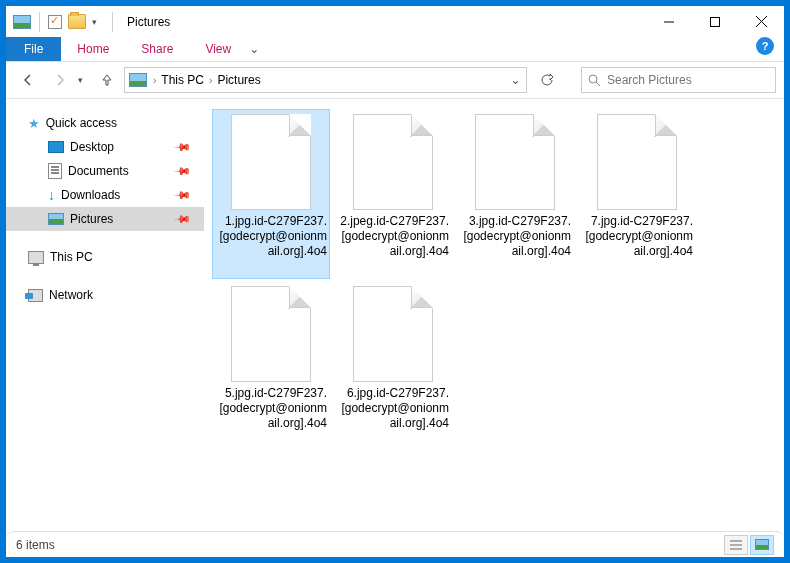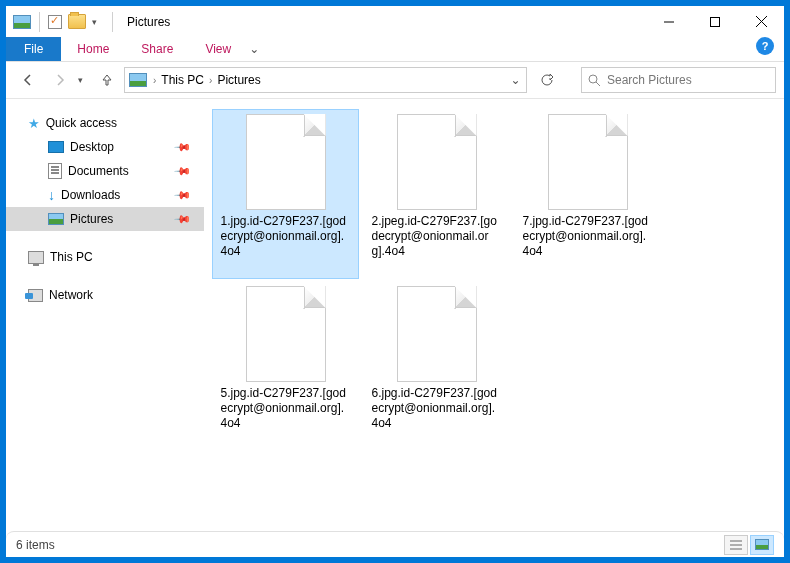--- a/index.html
+++ b/index.html
@@ -47,21 +47,21 @@
 .desk-ico{width:16px;height:12px;background:#2090d8;border:1px solid #1670aa;}
 .docs-ico{width:14px;height:16px;background:#fff;border:1px solid #888;position:relative;}
 .docs-ico::after{content:"";position:absolute;top:2px;left:2px;right:2px;height:2px;background:#888;box-shadow:0 3px 0 #888,0 6px 0 #888;}
 .dl-ico{color:#2090d8;font-size:14px;font-weight:bold;}
 .pic-sm{width:16px;height:12px;background:linear-gradient(to bottom,#8bc9f0 0 55%,#4a9e3f 55%);border:1px solid #528fbb;}
 .pc-ico{width:16px;height:13px;background:#ddd;border:1px solid #888;position:relative;}
 .pc-ico::after{content:"";position:absolute;bottom:-3px;left:4px;width:6px;height:2px;background:#888;}
 .net-ico{width:15px;height:13px;background:#ddd;border:1px solid #888;position:relative;}
 .net-ico::before{content:"";position:absolute;top:3px;left:-4px;width:8px;height:6px;background:#3a94d8;border-radius:1px;}
 .files { flex:1; padding:10px 8px; display:flex; flex-wrap:wrap; align-content:flex-start; gap:2px 4px; overflow-y:auto;}
-.file-item { width:147px; height:170px; display:flex; flex-direction:column; align-items:center; padding:4px 2px; text-align:left; border:1px solid transparent;}
+.file-item { width:118px; height:170px; display:flex; flex-direction:column; align-items:center; padding:4px 2px; text-align:right; border:1px solid transparent;}
 .file-item.selected{border:1px solid #99d1ff;background:#cce8ff;}
 .file-thumb { width:80px; height:96px; background:#fff; border:1px solid #ccc; position:relative; margin-bottom:4px;}
 .file-thumb::before { content:""; position:absolute; top:0; right:0; width:22px; height:22px; background:linear-gradient(135deg,transparent 48%,#e0e0e0 50%,#ccc 52%,#fff 54%); }
 .file-thumb::after{content:"";position:absolute;top:-1px;right:-1px;width:22px;height:22px;background:#fff;clip-path:polygon(100% 0,100% 100%,0 0);}
 .file-thumb .fold{position:absolute;top:0;right:0;width:21px;height:21px;background:linear-gradient(135deg,#fff 0%,#f0f0f0 48%,#d5d5d5 50%);border-left:1px solid #ccc;border-bottom:1px solid #ccc;}
 .file-name { font-size:12px; line-height:15px; word-break:break-all; color:#000; max-width:130px;}
 .statusbar { height:26px; border-top:1px solid #e0e0e0; display:flex; align-items:center; padding:0 10px; font-size:12px; color:#444;border-radius:8px;}
 .status-right{margin-left:auto;display:flex;gap:2px;}
 .view-btn{width:24px;height:20px;border:1px solid #ccc;display:flex;align-items:center;justify-content:center;background:#f5f5f5;}
 .view-btn.active{background:#cce8ff;border-color:#99d1ff;}
@@ -199,20 +199,26 @@
         <div class="file-item">
           <div class="file-thumb">
             <div class="fold"></div>
           </div>
           <div class="file-name">2.jpeg.id-C279F237.[godecrypt@onionmail.org].4o4</div>
         </div>
         <div class="file-item">
           <div class="file-thumb">
             <div class="fold"></div>
           </div>
+          <div class="file-name">3.jpg.id-C279F237.[godecrypt@onionmail.org].4o4</div>
+        </div>
+        <div class="file-item">
+          <div class="file-thumb">
+            <div class="fold"></div>
+          </div>
           <div class="file-name">7.jpg.id-C279F237.[godecrypt@onionmail.org].4o4</div>
         </div>
         <div class="file-item">
           <div class="file-thumb">
             <div class="fold"></div>
           </div>
           <div class="file-name">5.jpg.id-C279F237.[godecrypt@onionmail.org].4o4</div>
         </div>
         <div class="file-item">
           <div class="file-thumb">

